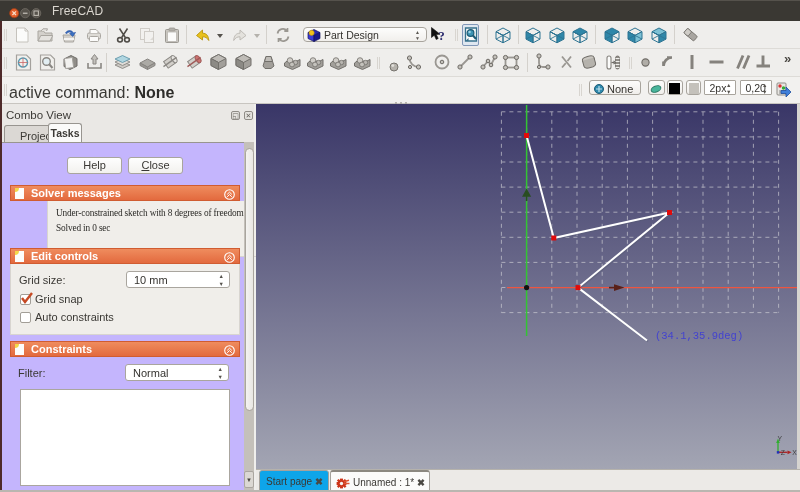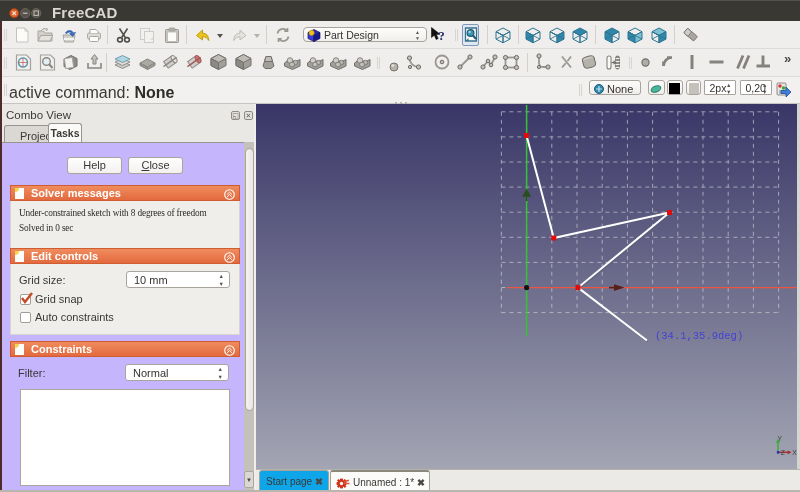--- a/index.html
+++ b/index.html
@@ -2,21 +2,21 @@
 <html><head>
 <meta charset="utf-8">
 <style>
 * { margin:0; padding:0; box-sizing:border-box; }
 html,body { width:800px; height:492px; overflow:hidden; }
 body { font-family:"Liberation Sans", sans-serif; position:relative; background:#efeeec; }
 .abs { position:absolute; }
 
 
 #titlebar { left:0; top:0; width:800px; height:21px; background:#3a3833; border-top:1px solid #55524c; }
-#title { left:52px; top:3px; font-size:15px; font-weight:bold; color:#dbd7d0; letter-spacing:0.2px; }
+#title { left:52px; top:3px; font-size:12px; font-weight:normal; color:#dbd7d0; letter-spacing:0.2px; }
 
 
 #row1 { left:0; top:21px; width:800px; height:28px; background:#efeeec; border-bottom:1px solid #dddbd7; }
 #row2 { left:0; top:49px; width:800px; height:28px; background:#efeeec; border-bottom:1px solid #dddbd7; }
 #row3 { left:0; top:77px; width:800px; height:27px; background:#f2f1ef; border-bottom:1px solid #c8c5c0; }
 .sep { position:absolute; top:4px; width:1px; height:19px; background:#d4d1cc; }
 .handle { position:absolute; top:8px; width:3px; height:12px; border-left:1px solid #d8d5d0; border-right:1px solid #d8d5d0; }
 
 #wbcombo { position:absolute; left:303px; top:6px; width:124px; height:15px; background:linear-gradient(#fdfdfc,#f1efec); border:1px solid #a8a49d; border-radius:4px; }
 #wbcombo .txt { position:absolute; left:20px; top:1px; font-size:10.5px; color:#35332f; }
@@ -431,21 +431,21 @@
     <div class="pushbtn" style="left:126px; top:14px; width:55px;"><span style="text-decoration:underline">C</span>lose</div>
 
     <div class="ohead" style="top:42px;">
         <div class="pg"></div>
         <div class="tt">Solver messages</div>
         <svg class="col" viewBox="0 0 11 11">
           <circle cx="5.5" cy="5.5" r="4.8" fill="none" stroke="#fff" stroke-width="1.1"></circle>
           <path d="M3.2 6.8 L5.5 4.6 L7.8 6.8 M3.2 4.4 L5.5 2.2 L7.8 4.4" fill="none" stroke="#fff" stroke-width="1" transform="translate(0,1)"></path>
         </svg>
       </div>
-    <div class="card" style="top:58px; height:56px;">
+    <div class="card" style="top:58px; height:56px;margin-left:37px;">
       <div id="solvertext1">Under-constrained sketch with 8 degrees of freedom</div>
       <div id="solvertext2">Solved in 0 sec</div>
     </div>
 
     <div class="ohead" style="top:105px;">
         <div class="pg"></div>
         <div class="tt">Edit controls</div>
         <svg class="col" viewBox="0 0 11 11">
           <circle cx="5.5" cy="5.5" r="4.8" fill="none" stroke="#fff" stroke-width="1.1"></circle>
           <path d="M3.2 6.8 L5.5 4.6 L7.8 6.8 M3.2 4.4 L5.5 2.2 L7.8 4.4" fill="none" stroke="#fff" stroke-width="1" transform="translate(0,1)"></path>

